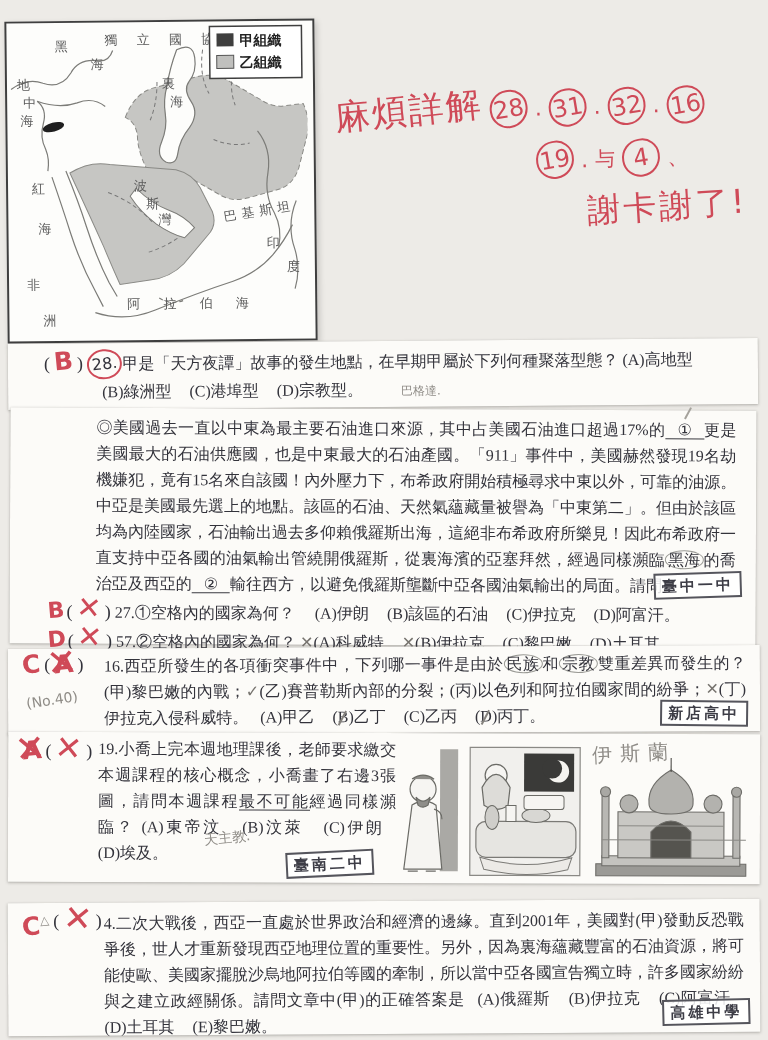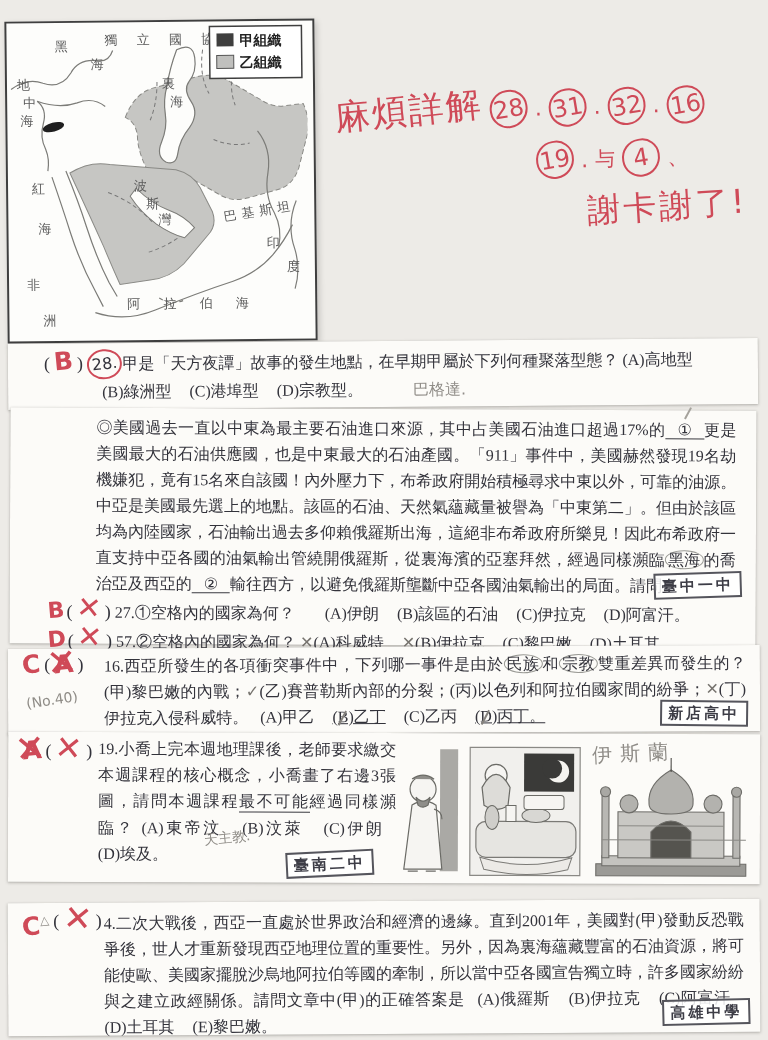--- a/index.html
+++ b/index.html
@@ -30,22 +30,22 @@
   .red{color:#cf4a58;font-family:"DejaVu Sans",sans-serif;}
   .ans-letter{font-size:25px;font-weight:bold;transform:rotate(-5deg);display:inline-block;}
   .bigx{font-size:29px;font-weight:bold;display:inline-block;transform:rotate(6deg);line-height:20px;}
   .crossed{position:relative;display:inline-block;}
   .crossed .xo{position:absolute;left:-7px;top:-7px;font-size:1.45em;line-height:1;color:#cf4a58;}
   .paren{font-size:18px;color:#33333b;font-family:"Liberation Serif",serif;}
   .pencil{color:#8f8c87;font-family:"DejaVu Sans",sans-serif;}
   .pencil-circle{border:1.5px solid #9a9a95;border-radius:50%;padding:0 2px;}
   .blank{position:relative;border-bottom:1.5px solid #3a3a40;padding:0 12px;}
   .blank .ptick{position:absolute;top:-9px;left:42%;width:13px;height:2px;background:#a5a29c;transform:rotate(-62deg);}
-  .ul{border-bottom:1.2px solid #3a3a40;font-family:Liberation Mono, monospace;}
-  .slashed{position:relative;text-decoration:underline;}
+  .ul{border-bottom:1.2px solid #3a3a40;}
+  .slashed{position:relative;}
   .slashed::after{content:"";position:absolute;left:2px;top:55%;width:16px;height:1.5px;background:#85827d;transform:rotate(-62deg);}
   .gmark{color:#77746f;font-family:"DejaVu Sans",sans-serif;}
   .marks{position:absolute;display:flex;align-items:flex-start;gap:4px;}
   
   .s28{left:8px;top:341px;width:750px;height:66px;transform:rotate(-0.45deg);padding:5px 8px 0 36px;box-sizing:border-box;}
   .s28 .line2{margin-left:58px;}
   .circ28{display:inline-block;border:2.2px solid #cf4a58;border-radius:50%;padding:0 3px;transform:rotate(-6deg);}
   
   .spass{left:10px;top:409px;width:746px;height:236px;transform:rotate(0.25deg);padding:7px 20px 0 100px;box-sizing:border-box;}
   .spass .stamp{position:absolute;right:14px;top:162px;transform:rotate(-2deg);}
@@ -163,35 +163,35 @@
       <span class="paren">(</span>
       <span class="red ans-letter">B</span>
       <span class="paren">)</span>
       <span class="red circ28" style="color:#33333b">28.</span><span>甲是「天方夜譚」故事的發生地點，在早期甲屬於下列何種聚落型態？</span>
       <span class="opt">(A)高地型</span>
     </div>
     <div class="line2">
       <span class="opt">(B)綠洲型</span>
       <span class="opt">(C)港埠型</span>
       <span class="opt">(D)宗教型。</span>
-      <span class="pencil" style="margin-left:32px;font-size:16px">巴格達.</span>
+      <span class="pencil" style="margin-left:20px;font-size:12px">巴格達.</span>
     </div>
   </div>
 
   <div class="strip spass ptext">
     <div style="margin-left:-14px;">
       <span>◎美國過去一直以中東為最主要石油進口來源，其中占美國石油進口超過17%的</span><span class="blank"><i class="ptick"></i><span>①</span></span><span>更是美國最大的石油供應國，也是中東最大的石油產國。「911」事件中，美國赫然發現19名劫機嫌犯，竟有15名來自該國！內外壓力下，布希政府開始積極尋求中東以外，可靠的油源。中亞是美國最先選上的地點。該區的石油、天然氣蘊藏量被譽為「中東第二」。但由於該區均為內陸國家，石油輸出過去多仰賴俄羅斯出海，這絕非布希政府所樂見！因此布希政府一直支持中亞各國的油氣輸出管繞開俄羅斯，從裏海濱的亞塞拜然，經過同樣瀕臨</span><span class="pencil-circle">黑海</span><span>的喬治亞及西亞的</span><span class="blank"><span>②</span></span><span>輸往西方，以避免俄羅斯壟斷中亞各國油氣輸出的局面。請問：</span>
     </div>
     <span class="stamp">臺中一中</span>
     <div class="qrow">
       <span class="red ans-letter" style="font-size:22px">B</span><span class="paren">(</span>
       <span class="red bigx">✕</span>
       <span class="paren">)</span>
       <span>27.①空格內的國家為何？</span>
-      <span class="opt" style="margin-left:26px">(A)伊朗</span>
+      <span class="opt" style="margin-left:16px">(A)伊朗</span>
       <span class="opt">(B)該區的石油</span>
       <span class="opt">(C)伊拉克</span>
       <span class="opt">(D)阿富汗。</span>
     </div>
     <div class="qrow">
       <span class="red ans-letter" style="font-size:22px">D</span><span class="paren">(</span>
       <span class="red bigx">✕</span>
       <span class="paren">)</span>
       <span>57.②空格內的國家為何？</span>
       <span class="gmark">✕</span><span class="opt">(A)科威特</span>

